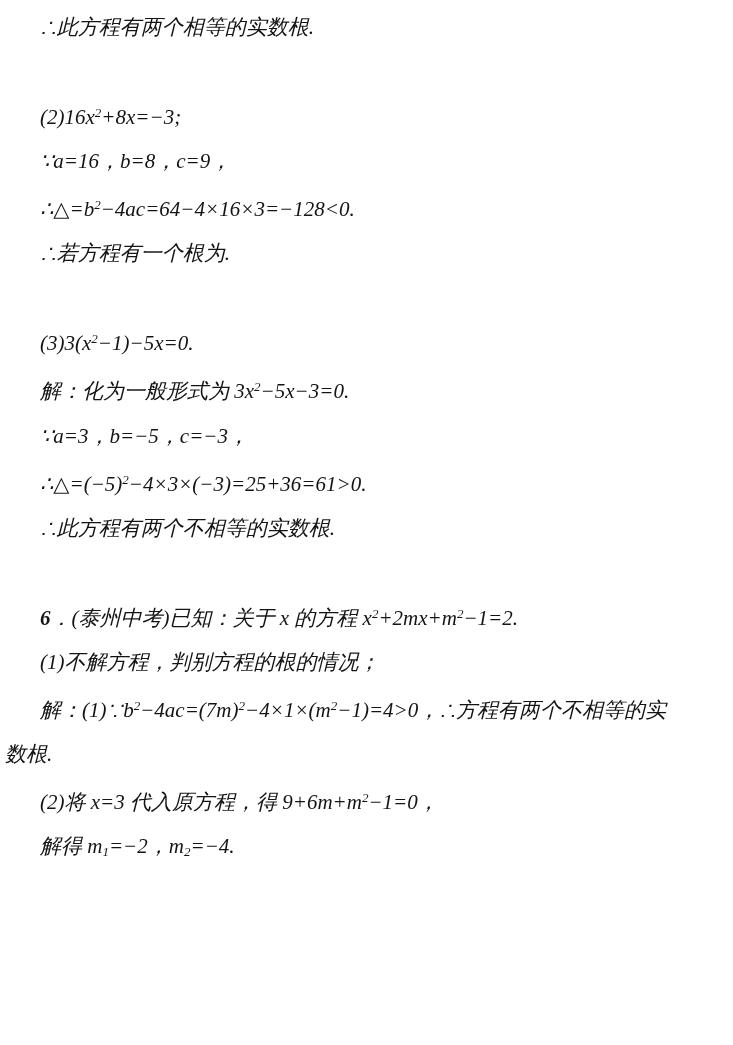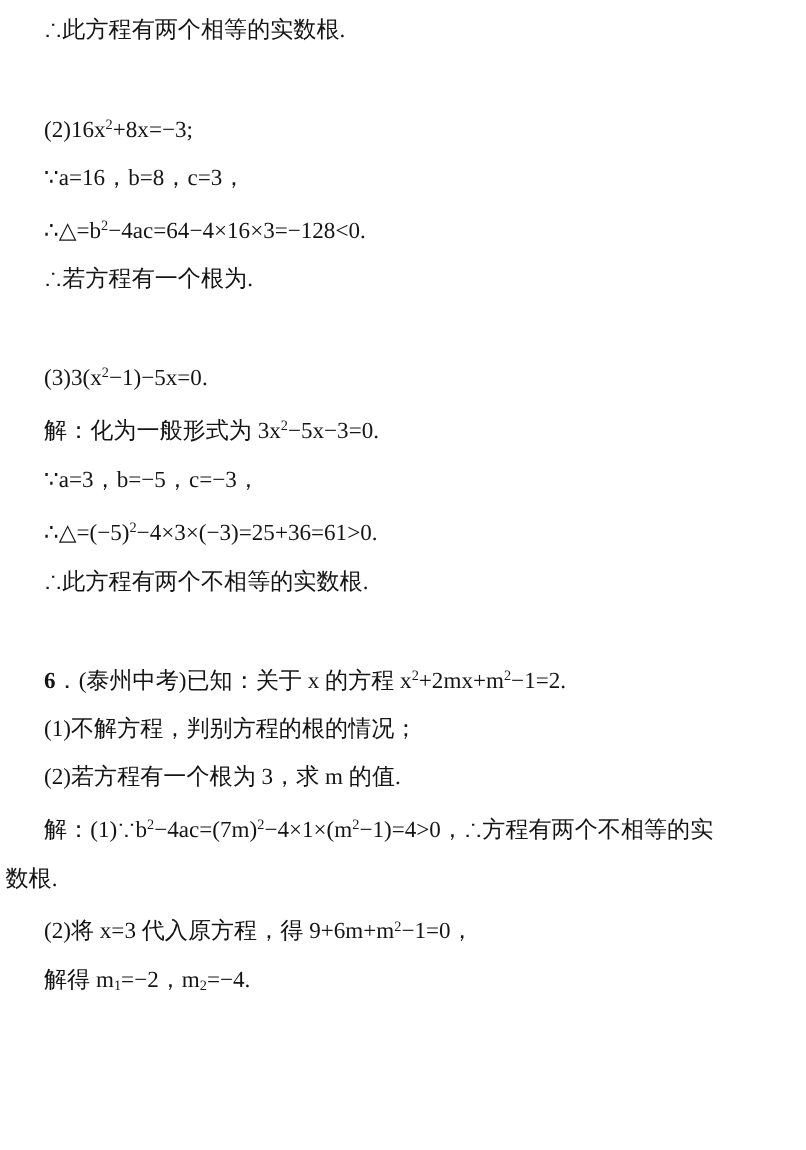--- a/index.html
+++ b/index.html
@@ -11,45 +11,45 @@
     font-family:"Liberation Serif","DejaVu Serif",serif;
     color:#141414;
   }
   .doc{padding-top:10px;}
   .line{
     padding-left:40px;
     font-size:21px;
     line-height:34px;
     margin-top:10px;
     white-space:nowrap;
+    font-style:italic;
   }
   .line.gap{margin-top:52px;}
   .line.noindent{padding-left:5px;}
   .doc .line:first-child{margin-top:0;}
   .sup{font-size:0.62em;vertical-align:0.55em;}
   .sub{font-size:0.62em;vertical-align:-0.2em;}
   .b{font-weight:bold;}
 </style>
 </head>
 <body>
 
 <div class="page" style="color: rgb(20, 20, 20); background: rgb(255, 255, 255);">
   <div class="doc">
       <div class="line"><span>∴此方程有两个相等的实数根.</span></div>
       <div class="line gap"><span>(2)16x</span><span class="sup">2</span><span>+8x=−3;</span></div>
-      <div class="line"><span>∵a=16，b=8，c=3，</span></div>
+      <div class="line"><span>∵a=16，b=8，c=9，</span></div>
       <div class="line"><span>∴△=b</span><span class="sup">2</span><span>−4ac=64−4×16×3=−128&lt;0.</span></div>
       <div class="line"><span>∴若方程有一个根为.</span></div>
       <div class="line gap"><span>(3)3(x</span><span class="sup">2</span><span>−1)−5x=0.</span></div>
       <div class="line"><span>解：化为一般形式为 3x</span><span class="sup">2</span><span>−5x−3=0.</span></div>
       <div class="line"><span>∵a=3，b=−5，c=−3，</span></div>
       <div class="line"><span>∴△=(−5)</span><span class="sup">2</span><span>−4×3×(−3)=25+36=61&gt;0.</span></div>
       <div class="line"><span>∴此方程有两个不相等的实数根.</span></div>
       <div class="line gap"><span class="b">6</span><span>．(泰州中考)已知：关于 x 的方程 x</span><span class="sup">2</span><span>+2mx+m</span><span class="sup">2</span><span>−1=2.</span></div>
       <div class="line"><span>(1)不解方程，判别方程的根的情况；</span></div>
-      <div class="line"><span>(2)若方程有一个根为 3，求 m 的值.</span></div>
       <div class="line"><span>解：(1)∵b</span><span class="sup">2</span><span>−4ac=(7m)</span><span class="sup">2</span><span>−4×1×(m</span><span class="sup">2</span><span>−1)=4&gt;0，∴方程有两个不相等的实</span></div>
       <div class="line noindent"><span>数根.</span></div>
       <div class="line"><span>(2)将 x=3 代入原方程，得 9+6m+m</span><span class="sup">2</span><span>−1=0，</span></div>
       <div class="line"><span>解得 m</span><span class="sub">1</span><span>=−2，m</span><span class="sub">2</span><span>=−4.</span></div>
     </div>
 
 </div>
 
 </body></html>

